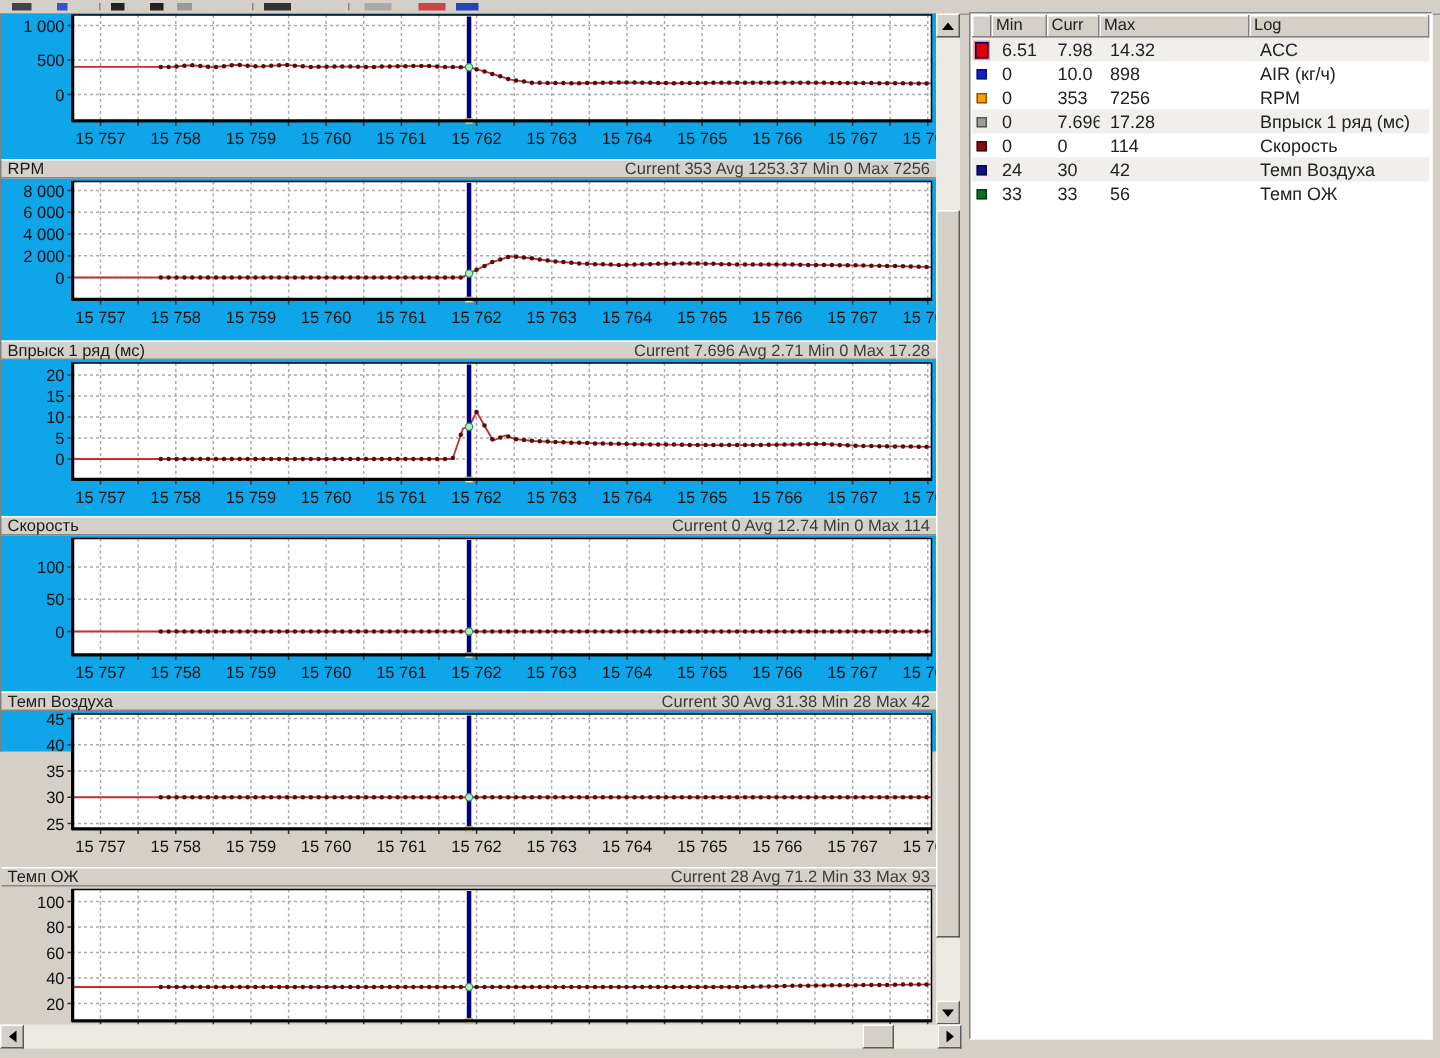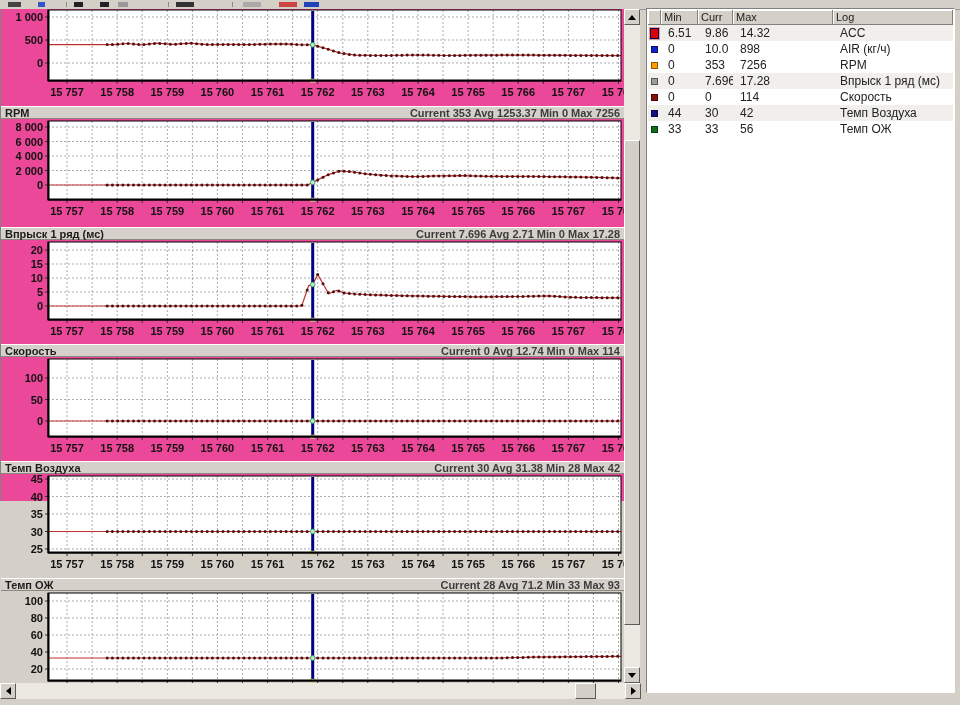--- a/index.html
+++ b/index.html
@@ -4,21 +4,21 @@
 <style>
   html,body{margin:0;padding:0;}
   body{font-family:"Liberation Sans",sans-serif;background:#d4d0c8;}
   .screen{position:relative;width:960px;height:705px;background:#d4d0c8;overflow:hidden;}
 
   
   .toolbar{position:absolute;left:0;top:0;width:960px;height:9px;background:#d4d0c8;border-bottom:1px solid #9a968e;}
   .tb-frag{position:absolute;bottom:2px;height:5px;}
 
   
-  .chart-area{position:absolute;left:0;top:9px;width:623px;height:492px;background:#ec4899;border-left:1px solid #808080;font-weight:bold;}
+  .chart-area{position:absolute;left:0;top:9px;width:623px;height:492px;background:#0ea5e9;border-left:1px solid #808080;}
   .chart-block{position:absolute;left:0;width:623px;}
   .chart-header{position:absolute;left:0;top:0;width:623px;height:13px;background:#d5d1ca;border-top:1px solid #fff;border-bottom:1px solid #8c8880;box-sizing:border-box;z-index:2;}
   .chart-title{position:absolute;left:4px;top:0;font-size:11px;line-height:12px;color:#1c1c1c;white-space:nowrap;}
   .chart-stats{position:absolute;right:4px;top:0;font-size:11px;line-height:12px;color:#3c3c3c;white-space:nowrap;}
   .plot-svg{position:absolute;left:0;top:0;}
   .axis-text{font-family:"Liberation Sans",sans-serif;font-size:11px;fill:#111;}
 
   
   .sb{position:absolute;background:#ece9e2;}
   .vscroll{left:624px;top:9px;width:16px;height:674px;}
@@ -1200,21 +1200,21 @@
         <div class="lt-hcell c-curr">Curr</div>
         <div class="lt-hcell c-max">Max</div>
         <div class="lt-hcell c-log">Log</div>
       </div>
       <div>
           <div class="lt-row odd">
             <div class="c-sw sw-wrap">
               <div class="swatch selected" style="background: rgb(221, 0, 0);"></div>
             </div>
             <div class="lt-cell c-min">6.51</div>
-            <div class="lt-cell c-curr">9.86</div>
+            <div class="lt-cell c-curr">7.98</div>
             <div class="lt-cell c-max">14.32</div>
             <div class="lt-cell c-log">ACC</div>
           </div>
           <div class="lt-row">
             <div class="c-sw sw-wrap">
               <div class="swatch" style="background: rgb(17, 34, 204);"></div>
             </div>
             <div class="lt-cell c-min">0</div>
             <div class="lt-cell c-curr">10.0</div>
             <div class="lt-cell c-max">898</div>
@@ -1244,21 +1244,21 @@
             </div>
             <div class="lt-cell c-min">0</div>
             <div class="lt-cell c-curr">0</div>
             <div class="lt-cell c-max">114</div>
             <div class="lt-cell c-log">Скорость</div>
           </div>
           <div class="lt-row odd">
             <div class="c-sw sw-wrap">
               <div class="swatch" style="background: rgb(16, 16, 132);"></div>
             </div>
-            <div class="lt-cell c-min">44</div>
+            <div class="lt-cell c-min">24</div>
             <div class="lt-cell c-curr">30</div>
             <div class="lt-cell c-max">42</div>
             <div class="lt-cell c-log">Темп Воздуха</div>
           </div>
           <div class="lt-row">
             <div class="c-sw sw-wrap">
               <div class="swatch" style="background: rgb(12, 110, 30);"></div>
             </div>
             <div class="lt-cell c-min">33</div>
             <div class="lt-cell c-curr">33</div>

